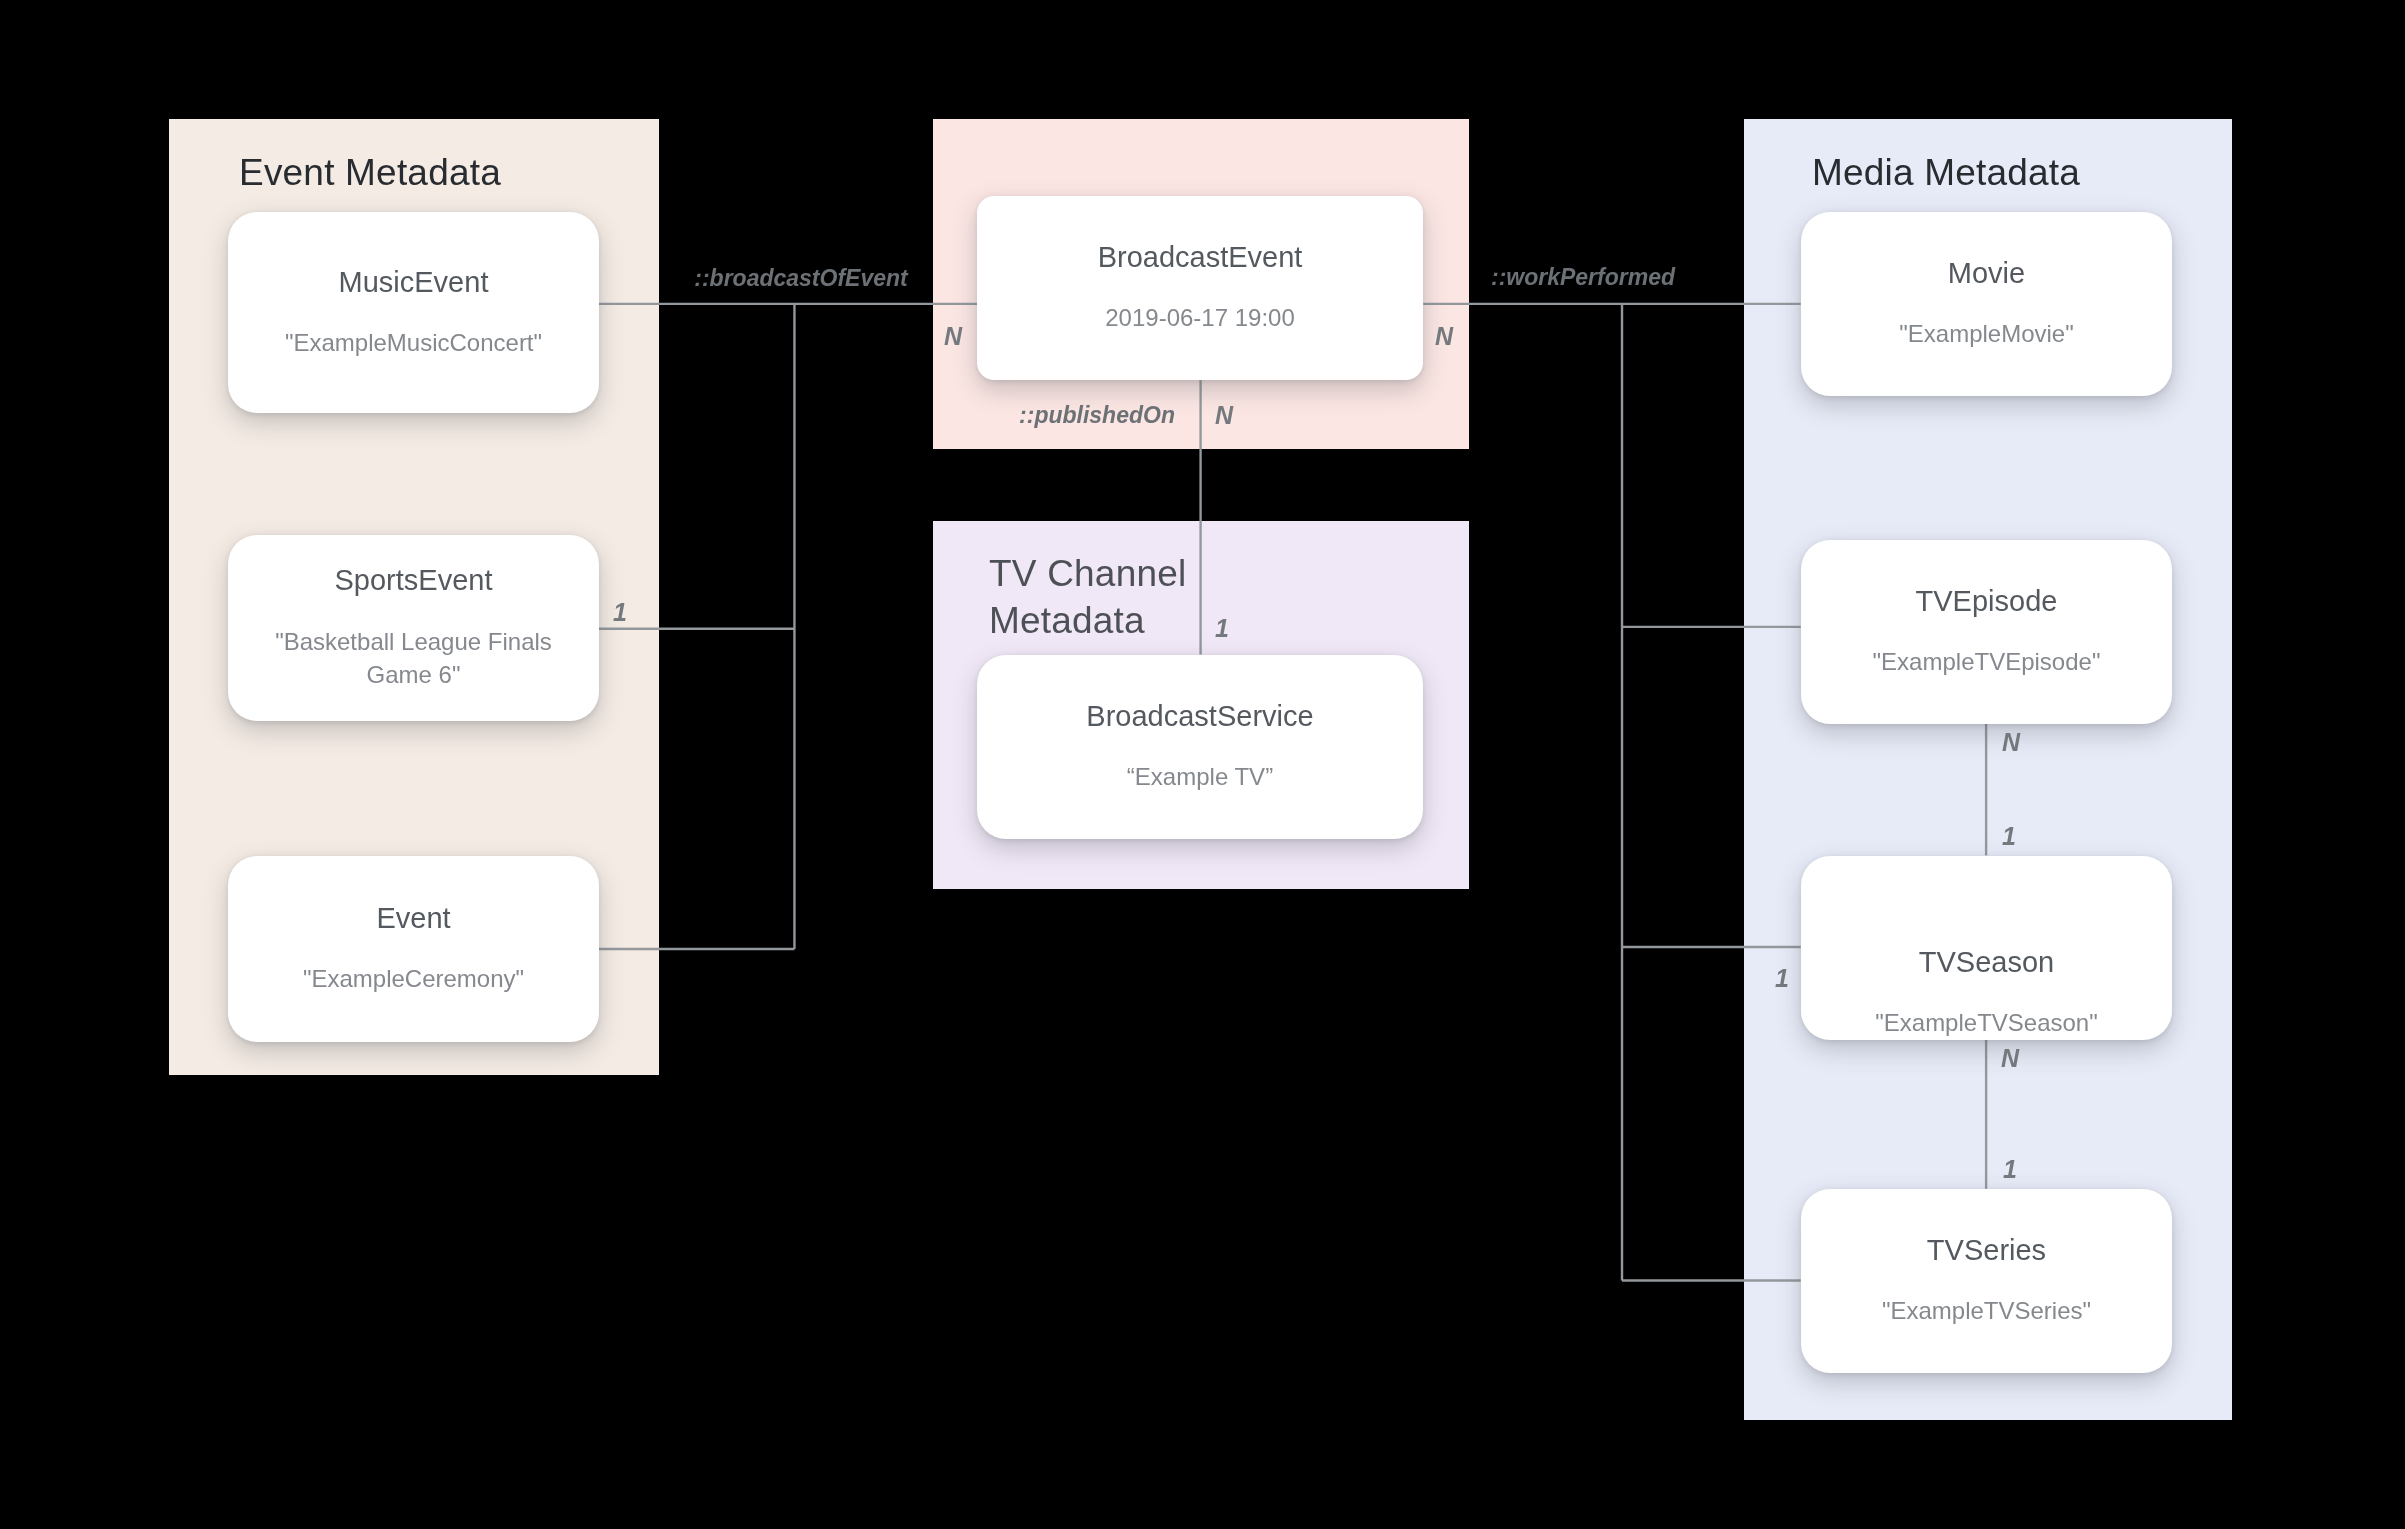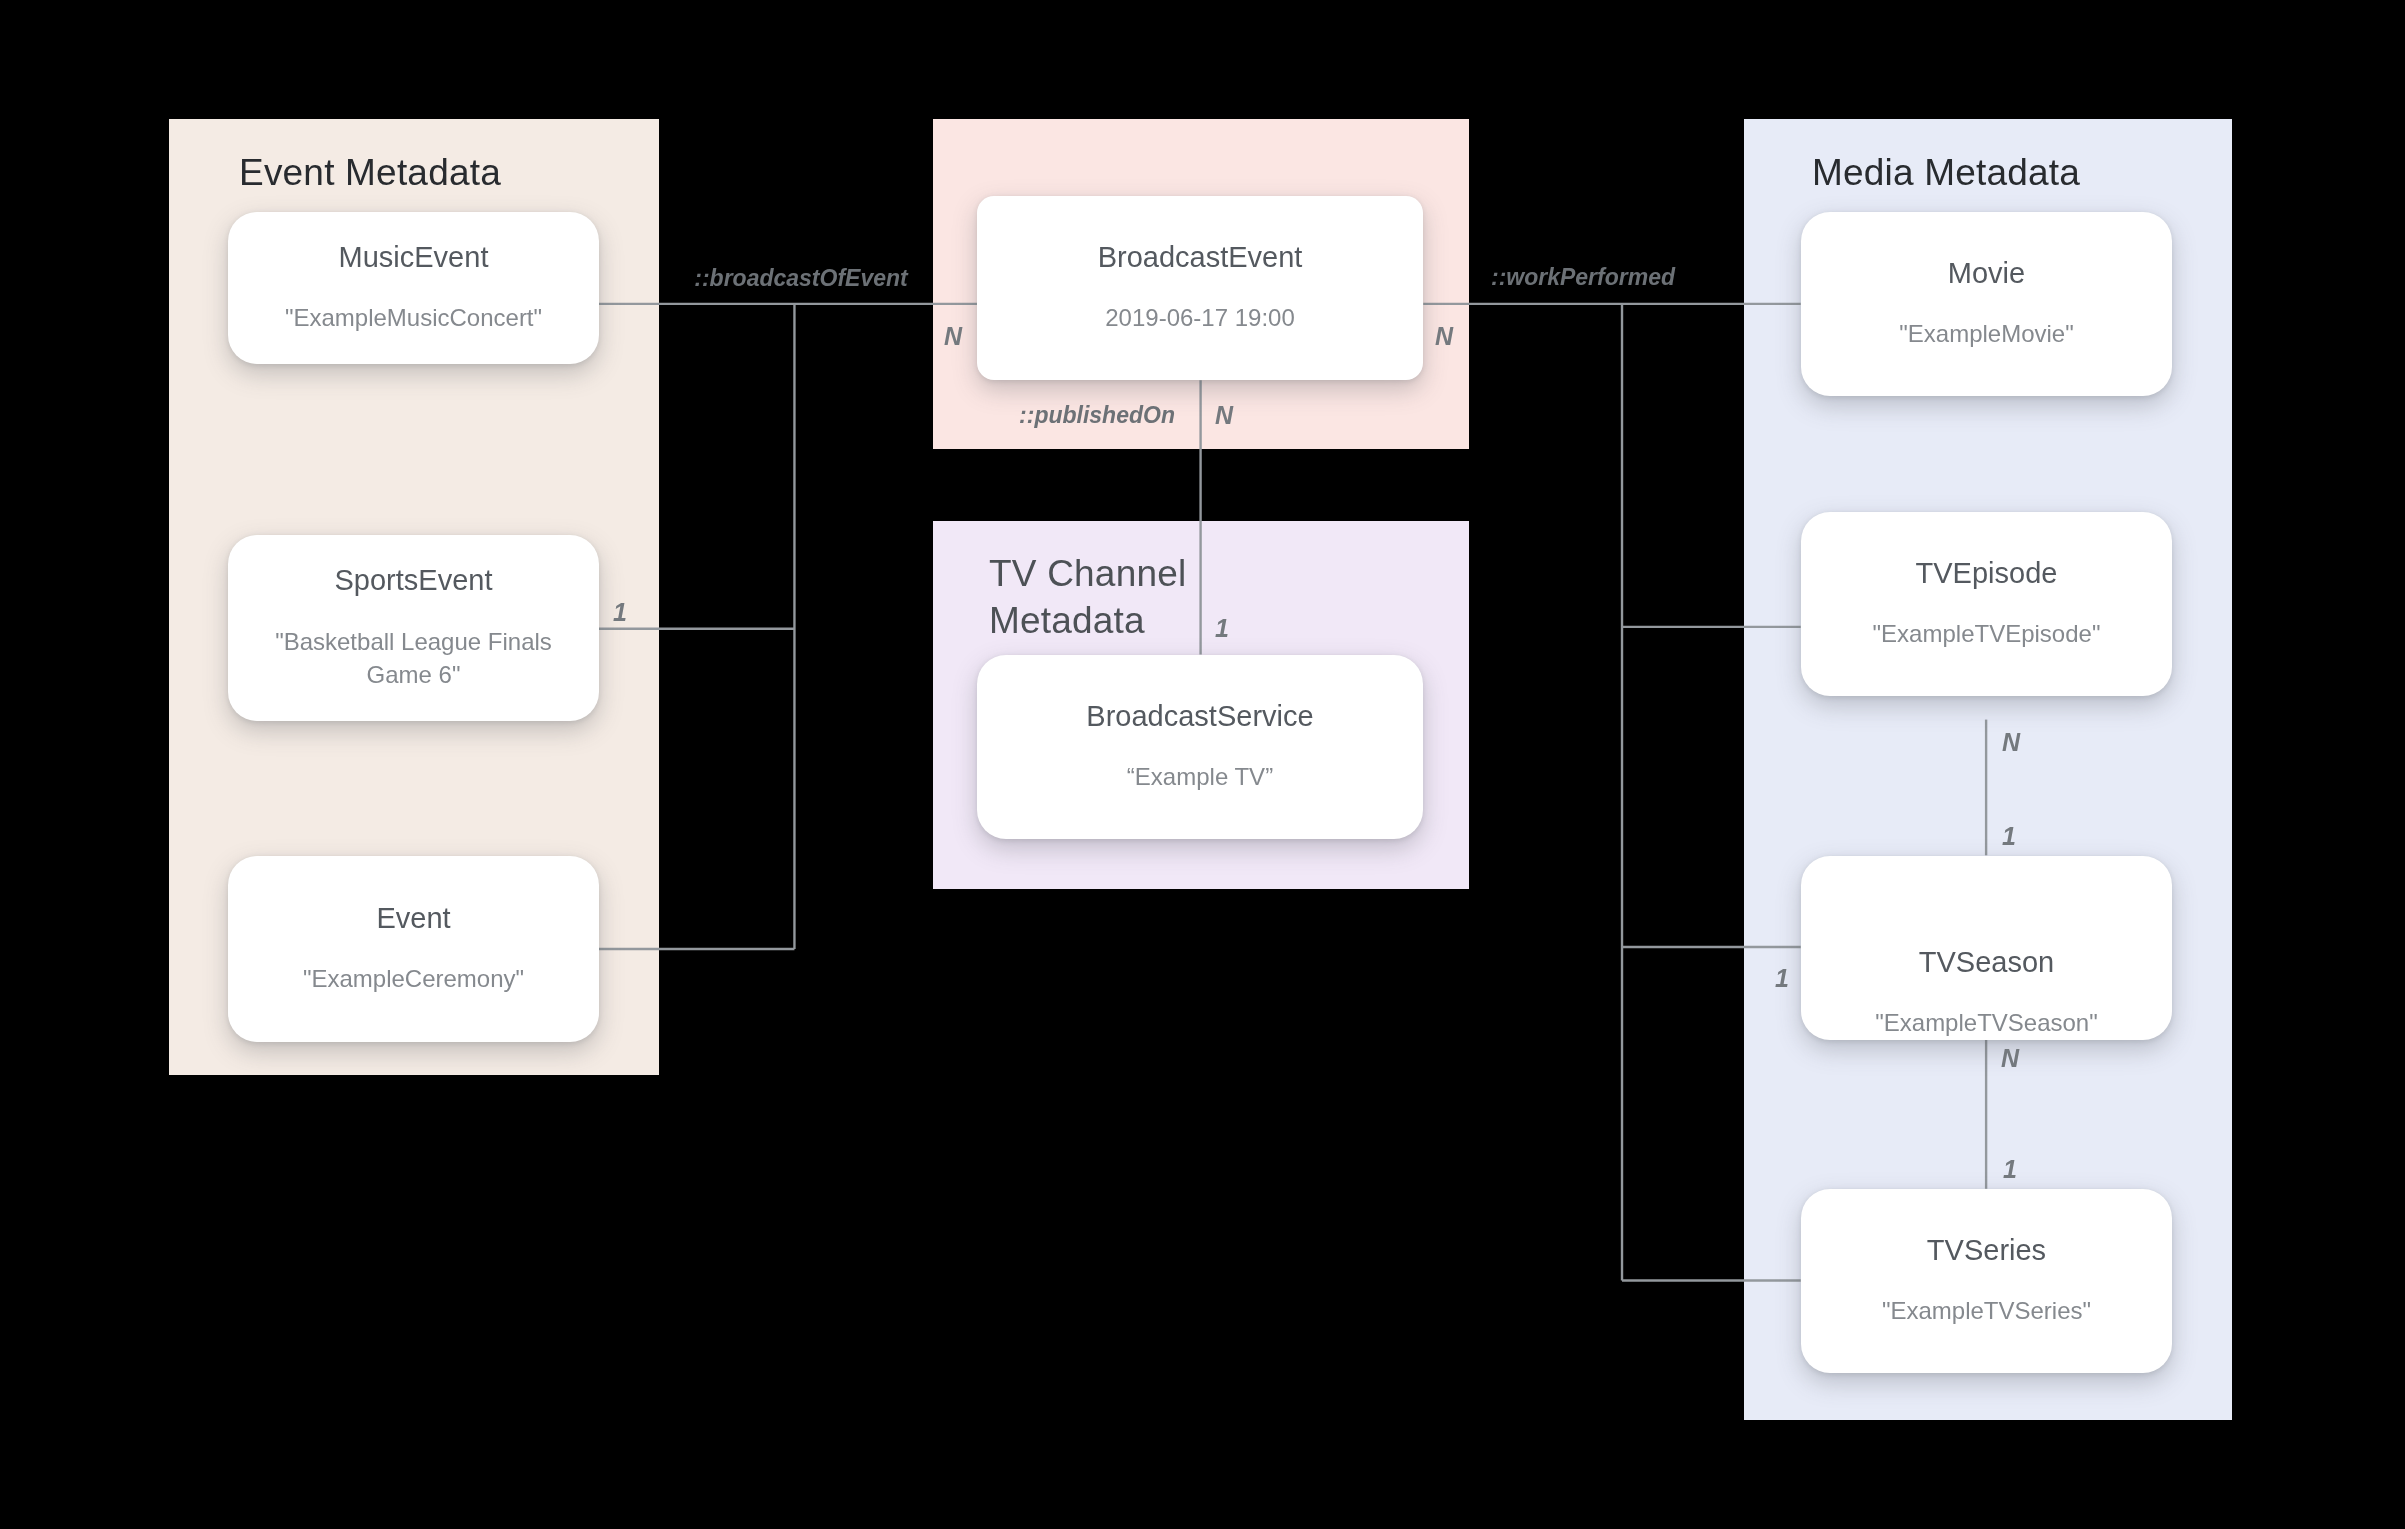--- a/index.html
+++ b/index.html
@@ -68,27 +68,27 @@
   .node-title {
     font-size: 29px;
     color: #54595F;
     line-height: 1.15;
   }
   .node-sub {
     font-size: 24px;
     color: #85898E;
     line-height: 1.4;
   }
-  #node-musicevent       { left: 228px;  top: 212px;  width: 371px; height: 152px; }
+  #node-musicevent       { left: 228px;  top: 212px;  width: 371px; height: 201px; }
   #node-sportsevent      { left: 228px;  top: 535px;  width: 371px; height: 186px; }
   #node-event            { left: 228px;  top: 856px;  width: 371px; height: 186px; text-align: right; }
   #node-broadcastevent   { left: 977px; top: 196px;  width: 446px; height: 184px; border-radius: 17px; }
   #node-broadcastservice { left: 977px; top: 655px;  width: 446px; height: 184px; }
   #node-movie            { left: 1801px; top: 212px;  width: 371px; height: 184px; }
-  #node-tvepisode        { left: 1801px; top: 512px;  width: 371px; height: 184px; }
+  #node-tvepisode        { left: 1801px; top: 540px;  width: 371px; height: 184px; }
   #node-tvseason         { left: 1801px; top: 856px;  width: 371px; height: 184px; justify-content: flex-end; }
   #node-tvseries         { left: 1801px; top: 1189px; width: 371px; height: 184px; }
 
   
   .edge-label {
     position: absolute;
     transform: translate(-50%, -50%);
     font-style: italic;
     font-weight: bold;
     font-size: 23px;

